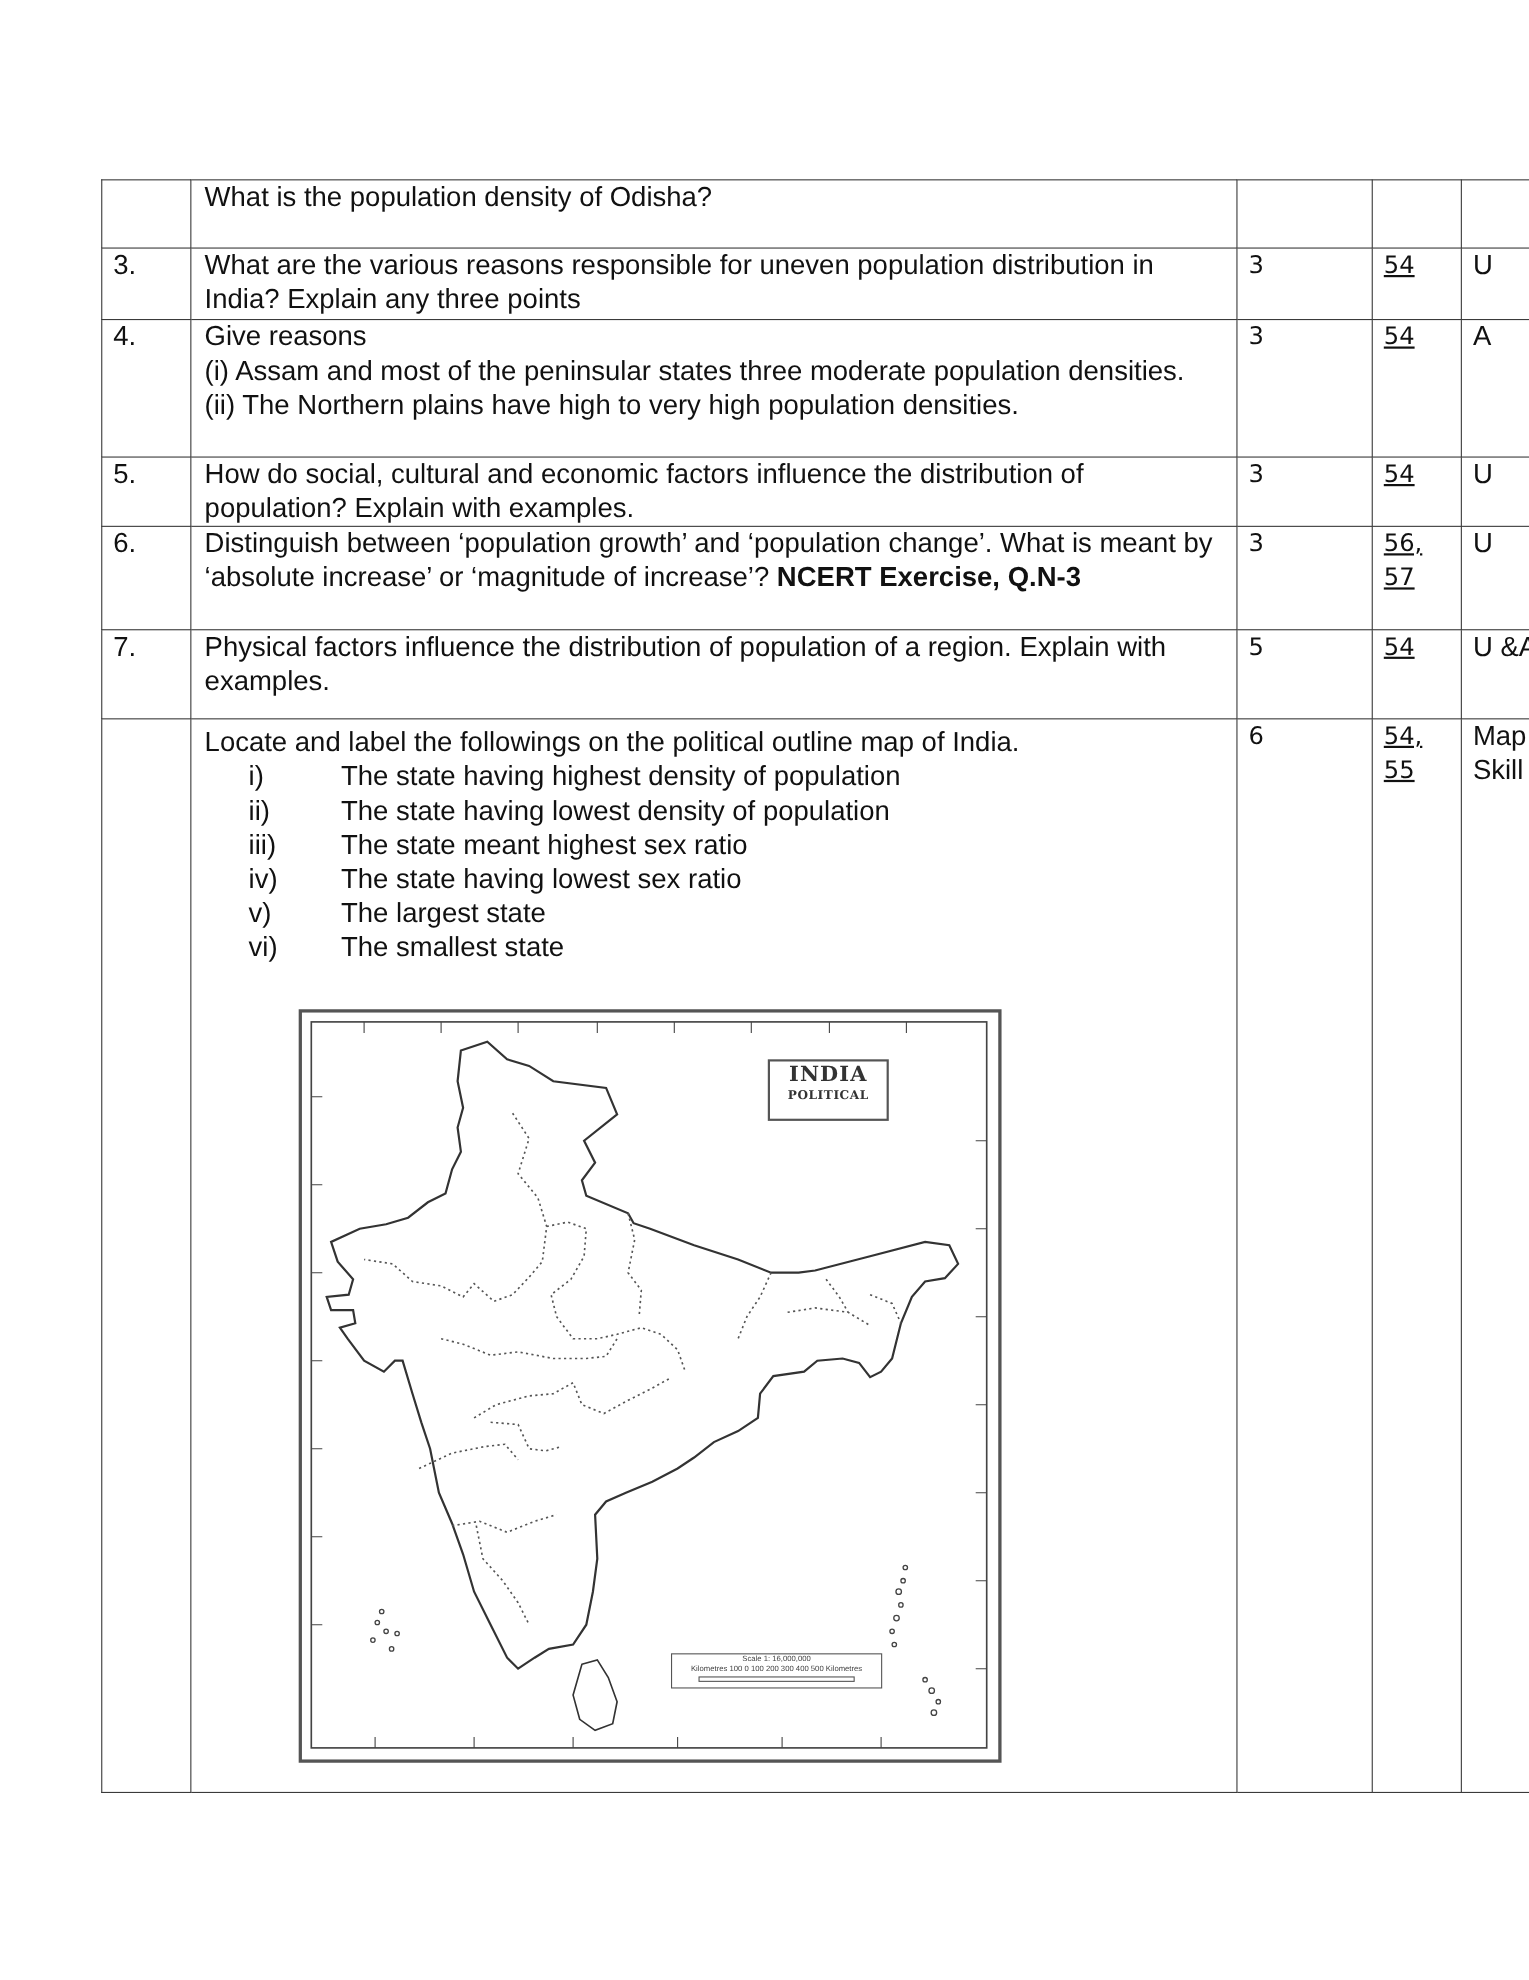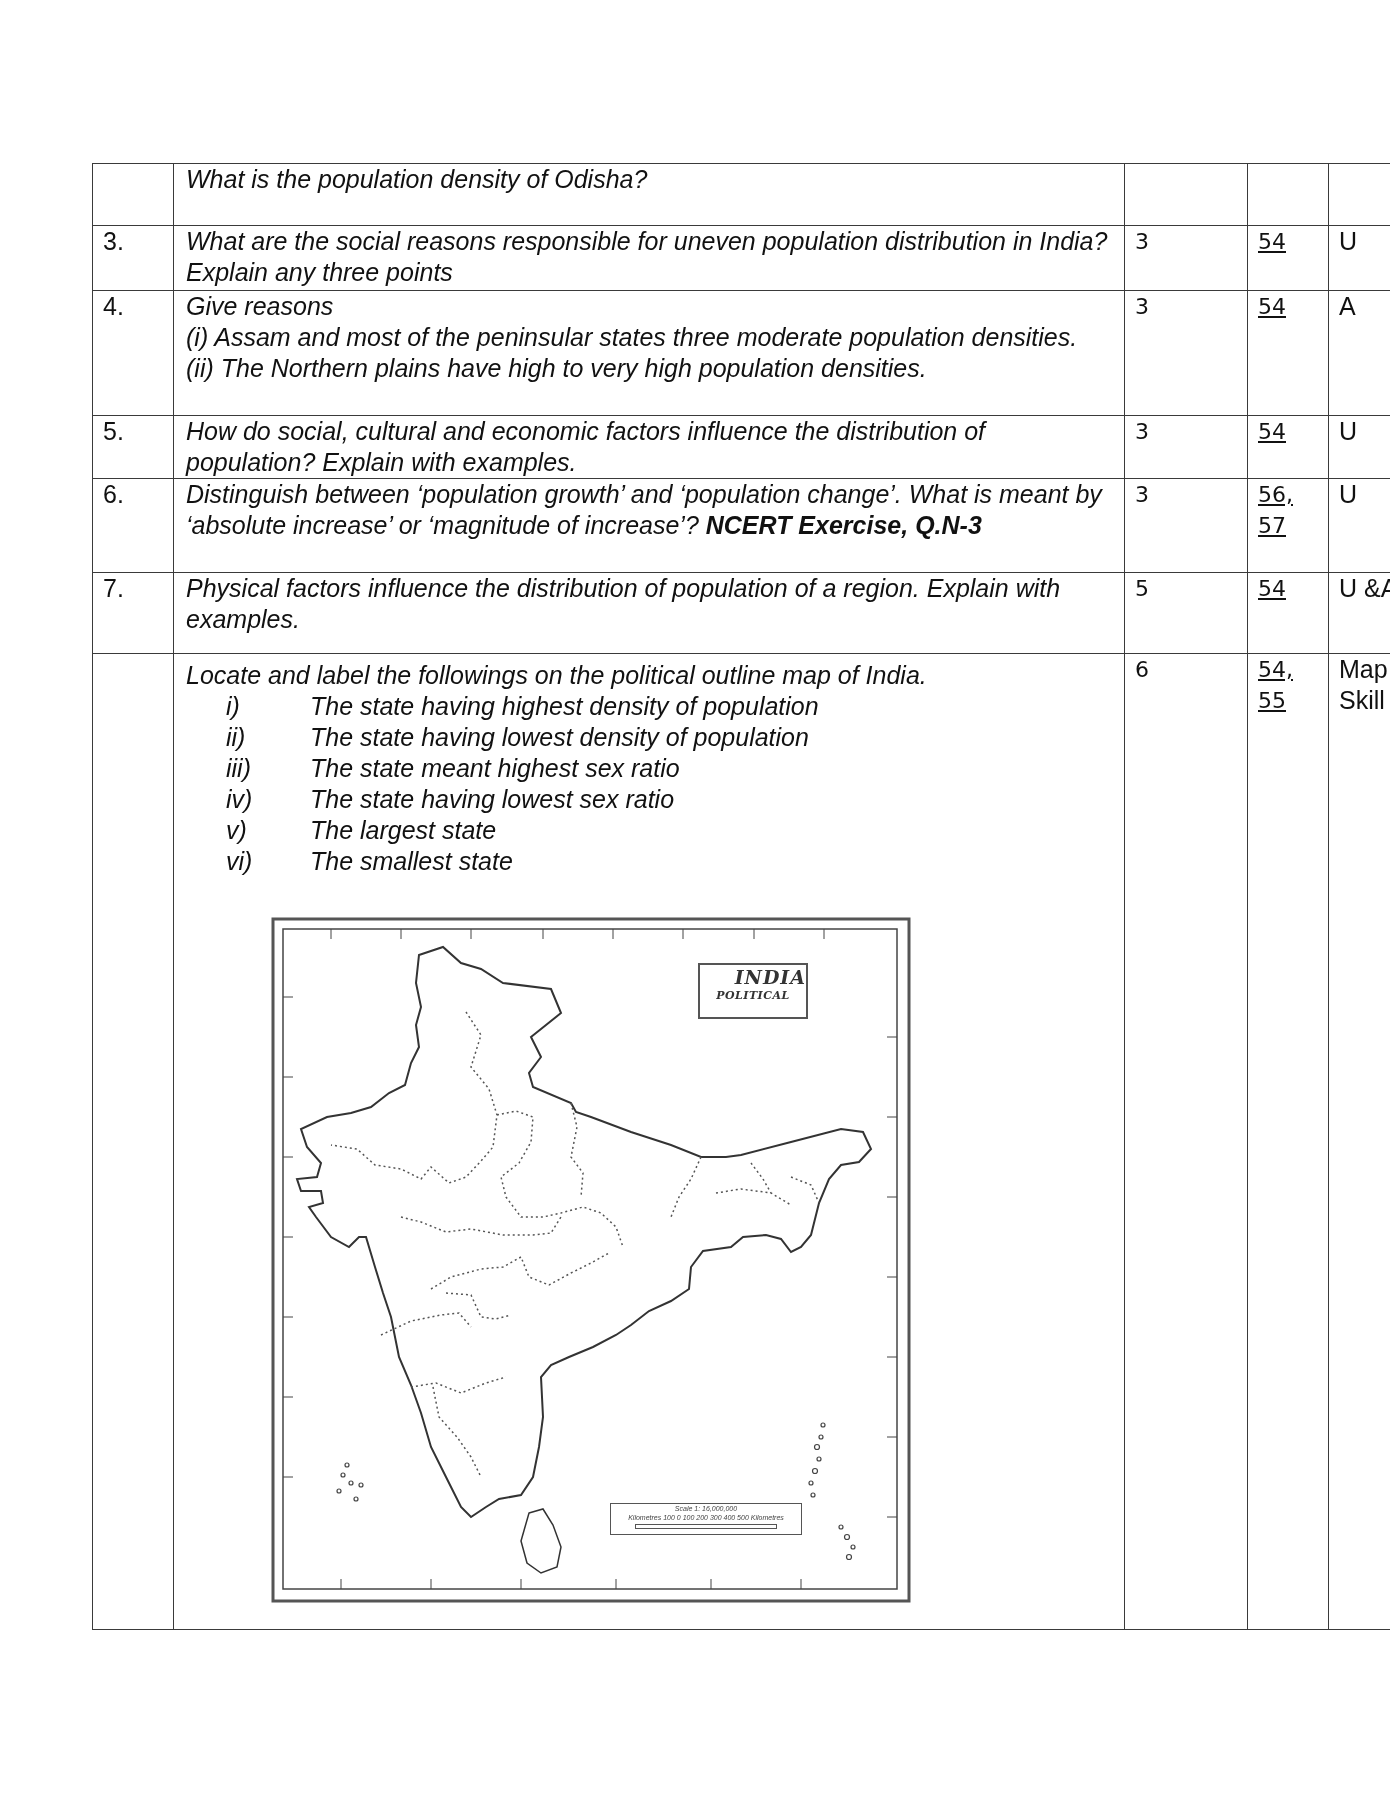--- a/index.html
+++ b/index.html
@@ -1,63 +1,63 @@
 <!DOCTYPE html>
 <html><head>
   <meta charset="utf-8">
   <style>
     html, body { margin: 0; padding: 0; background: #ffffff; }
     body { width: 1390px; height: 1800px; position: relative; overflow: hidden;
            font-family: "Liberation Sans", sans-serif; color: #111; }
     .tbl { position: absolute; left: 92px; top: 163px; width: 1310px; border-collapse: collapse; table-layout: fixed; }
     .tbl td { border: 1.5px solid #3a3a3a; vertical-align: top; padding: 0; font-size: 25px; line-height: 31px; }
     .c1 { width: 70px; padding-left: 10px !important; }
-    .c2 { width: 930px; padding-left: 12px !important; padding-right: 8px !important; font-style: italic; }
+    .c2 { width: 930px; padding-left: 12px !important; padding-right: 8px !important; }
     .c3 { width: 112px; padding-left: 10px !important; font-family: "DejaVu Sans", sans-serif; font-size: 22px !important; }
     .c4 { width: 70px; padding-left: 10px !important; font-family: "DejaVu Sans", sans-serif; font-size: 22px !important; }
     .c5 { width: 93px; padding-left: 10px !important; }
     .num { font-size: 23px; }
     .c3 span, .c4 span { display: block; text-decoration: underline; }
     .bold { font-weight: bold; margin-top: 17px; }
     .r0 { height: 62px; }
     .r1 { height: 65px; }
     .r2 { height: 125px; }
     .r3 { height: 62px; }
     .r4 { height: 94px; }
     .r5 { height: 81px; }
     .r6 { height: 976px; }
     .sub { display: flex; }
     .sub .rn { width: 84px; padding-left: 40px; }
     .sub-list { margin-top: 0; }
     .map-wrap { position: relative; margin-top: 40px; margin-left: 85px; width: 640px; height: 690px; }
     .map-svg { position: absolute; left: 0; top: 0; }
     .map-title { position: absolute; left: 427px; top: 46px; width: 106px; height: 52px;
                  border: 2px solid #555; text-align: center; background: #fff; }
-    .map-title .t1 { font-family: "DejaVu Serif", serif; font-weight: bold; font-size: 19px; line-height: 24px; color: #333; letter-spacing: 1px; text-align: right; }
+    .map-title .t1 { font-family: "DejaVu Serif", serif; font-weight: bold; font-size: 19px; line-height: 24px; color: #333; letter-spacing: 1px; }
     .map-title .t2 { font-family: "DejaVu Serif", serif; font-weight: bold; font-size: 11px; line-height: 14px; color: #333; letter-spacing: 0.5px; }
     .scale-box { position: absolute; left: 339px; top: 586px; width: 190px; height: 30px; border: 1px solid #555; background: #fff;
                  font-size: 7px; line-height: 9px; color: #444; text-align: center; }
     .scale-bar { margin: 2px auto 0; width: 140px; height: 3px; border: 1px solid #555; }
   </style>
 </head>
 <body>
 
 <table class="tbl">
   <tbody>
       <tr class="r0">
     <td class="c1 num"></td>
     <td class="c2">What is the population density of Odisha?</td>
     <td class="c3"></td>
     <td class="c4"></td>
     <td class="c5"></td>
 
   </tr>
   <tr class="r1">
     <td class="c1 num">3.</td>
-    <td class="c2">What are the social reasons responsible for uneven population distribution in India? Explain any three points</td>
+    <td class="c2">What are the various reasons responsible for uneven population distribution in India? Explain any three points</td>
     <td class="c3">3</td>
     <td class="c4">
           <span>54</span>
         </td>
     <td class="c5">U</td>
 
   </tr>
   <tr class="r2">
     <td class="c1 num">4.</td>
     <td class="c2">

